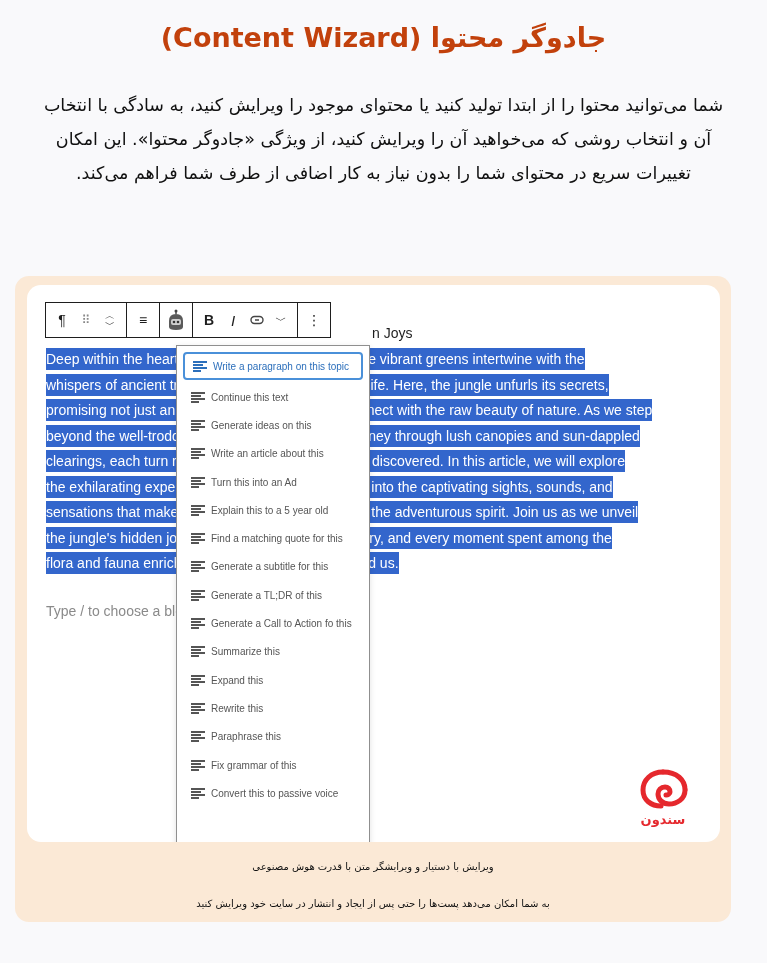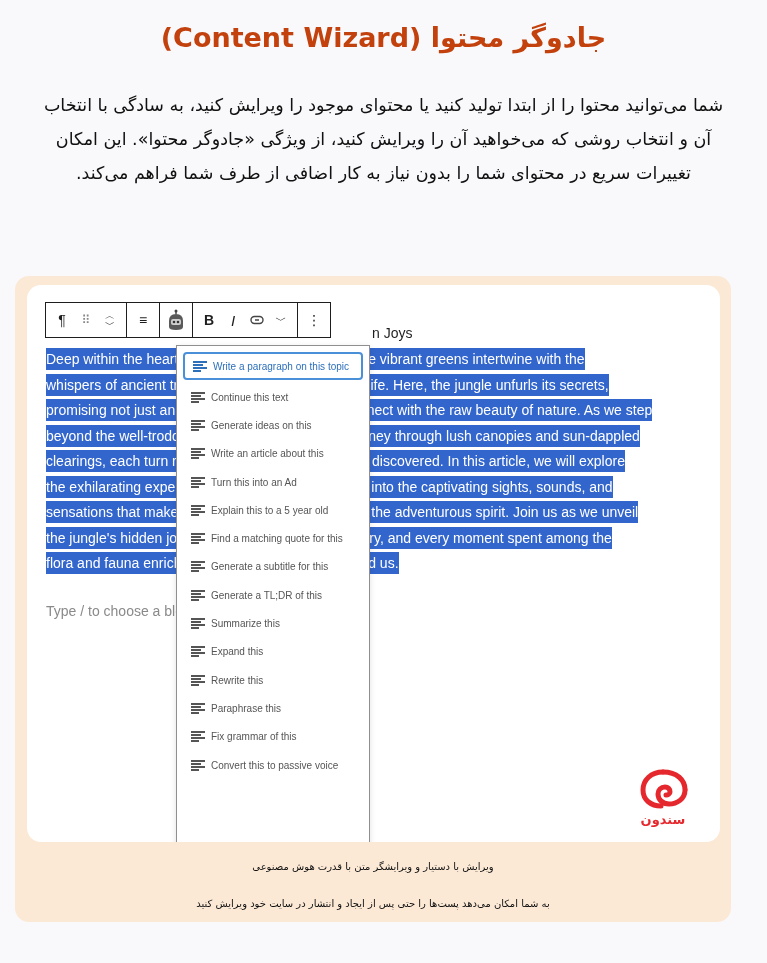--- a/index.html
+++ b/index.html
@@ -229,20 +229,29 @@
         </span>
         <span>Generate a TL;DR of this</span>
       </div>
     <div class="menu-item">
         <span class="menu-icon">
           <i></i>
           <i style="width:70%"></i>
           <i></i>
           <i style="width:60%"></i>
         </span>
+        <span>Generate a Call to Action fo this</span>
+      </div>
+    <div class="menu-item">
+        <span class="menu-icon">
+          <i></i>
+          <i style="width:70%"></i>
+          <i></i>
+          <i style="width:60%"></i>
+        </span>
         <span>Summarize this</span>
       </div>
     <div class="menu-item">
         <span class="menu-icon">
           <i></i>
           <i style="width:70%"></i>
           <i></i>
           <i style="width:60%"></i>
         </span>
         <span>Expand this</span>

